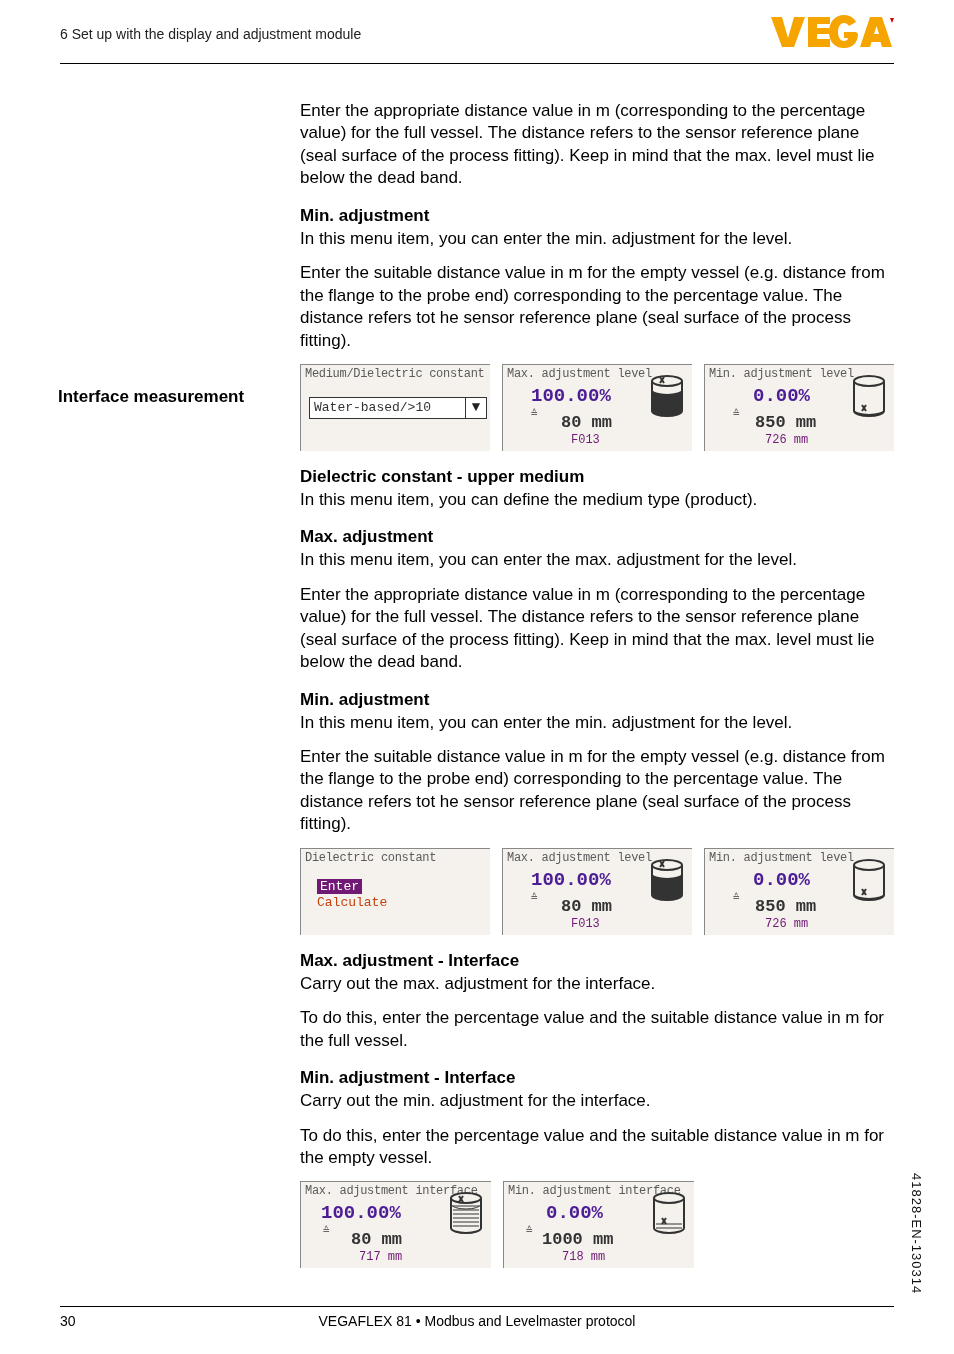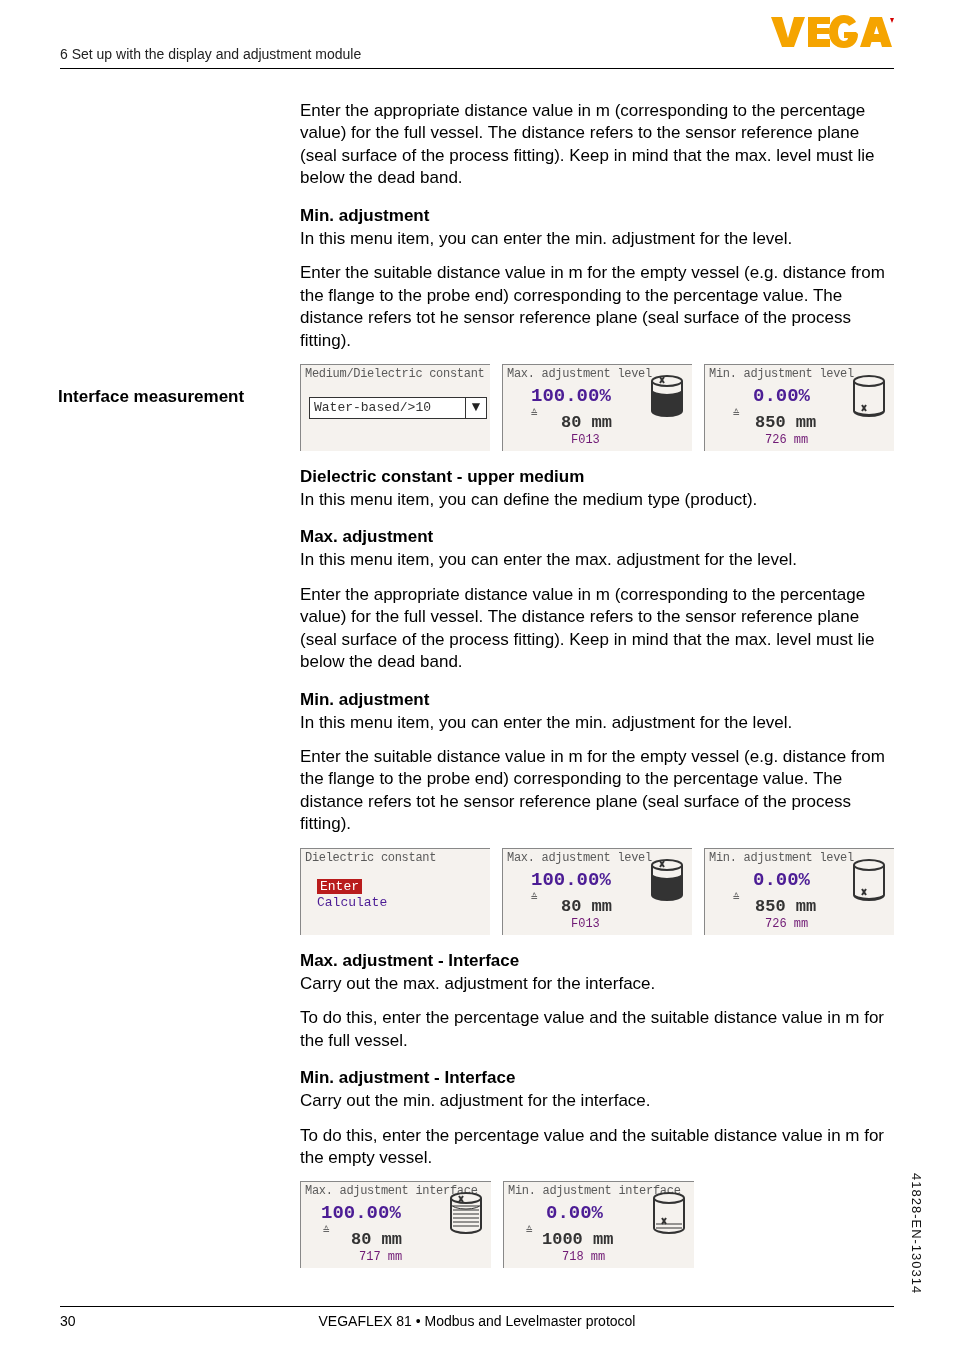--- a/index.html
+++ b/index.html
@@ -9,25 +9,25 @@
     width: 954px;
     height: 1354px;
     font-family: Arial, Helvetica, sans-serif;
     font-size: 17px;
     color: #000;
     position: relative;
     background: #fff;
   }
   .header {
     position: absolute;
-    top: 44px;
+    top: 24px;
     left: 60px;
     right: 60px;
     border-bottom: 1px solid #000;
-    padding-bottom: 4px;
+    padding-bottom: 19px;
   }
   .header-title {
     font-size: 14px;
     color: #222;
   }
   .logo {
     position: absolute;
     top: 14px;
     right: 56px;
   }
@@ -118,24 +118,24 @@
   }
   .tank-icon {
     position: absolute;
     right: 8px; top: 10px;
     width: 34px; height: 46px;
   }
   .list-opt {
     position: absolute;
     left: 16px;
     font-size: 13px;
-    color: #4c1d95;
+    color: #c2410c;
   }
   .list-opt.sel {
-    background: #b91c1c;
+    background: #701a75;
     color: #fff;
     padding: 0 3px;
   }
   .hat { position: absolute; font-size: 11px; color: #666; }
   .footer {
     position: absolute;
     bottom: 41px;
     left: 60px;
     right: 60px;
     border-top: 1px solid #000;

